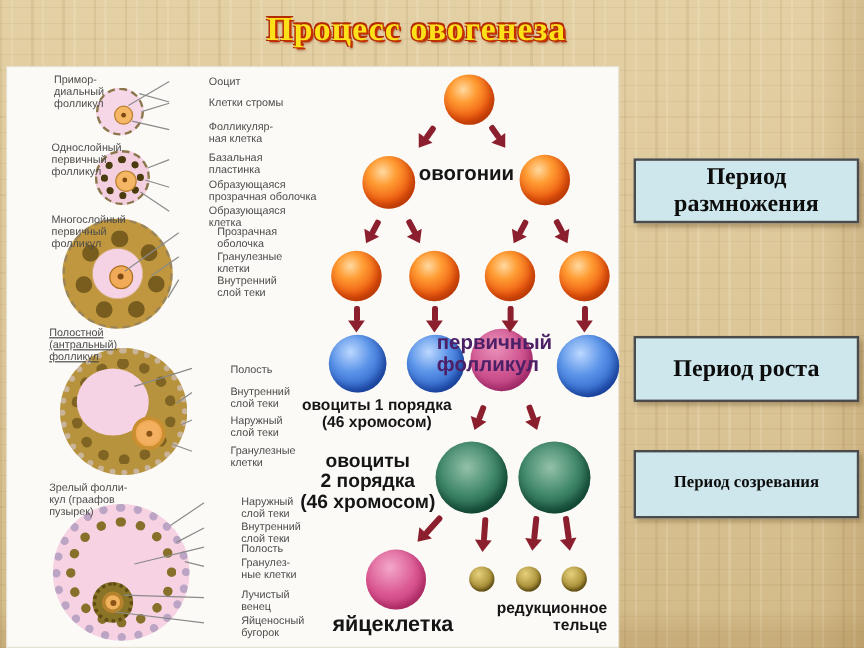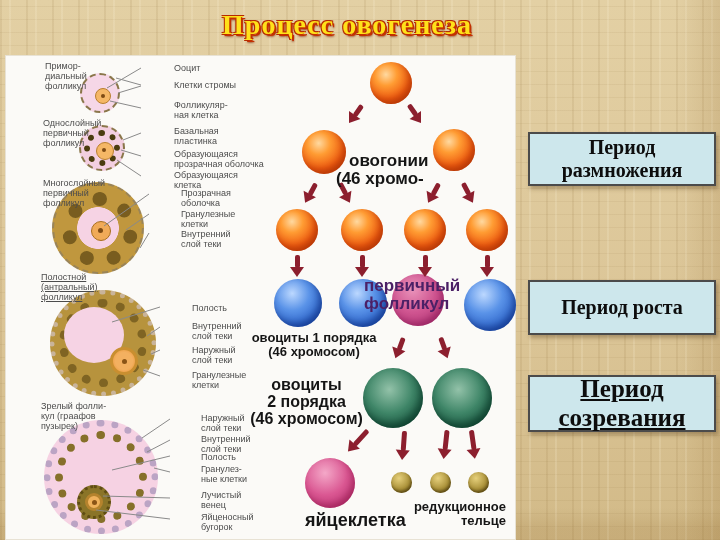--- a/index.html
+++ b/index.html
@@ -251,31 +251,30 @@
   </div>
 <div class="arrow long" style="left:438px;top:430px;transform:rotate(6deg);">
     <div class="stem"></div>
     <div class="head"></div>
   </div>
 <div class="arrow long" style="left:466px;top:430px;transform:rotate(-8deg);">
     <div class="stem"></div>
     <div class="head"></div>
   </div>
 
-<div class="big" style="left:336px;top:152px;width:104px;font-size:17px;">
+<div class="big" style="left:336px;top:136px;width:104px;font-size:17px;">
   <div style="margin-left:13px;">овогонии</div>
-  <div>(46 хромо-</div>
 </div>
 <div class="big purple-text" style="left:364px;top:277px;font-size:17px;white-space:pre-line;z-index:5;">первичный
 фолликул</div>
 <div class="big" style="left:233px;top:331px;width:162px;font-size:13px;text-align:center;white-space:pre-line;">овоциты 1 порядка
 (46 хромосом)</div>
 <div class="big" style="left:240px;top:377px;width:133px;font-size:16px;text-align:center;white-space:pre-line;">овоциты
 2 порядка
 (46 хромосом)</div>
-<div class="big" style="left:277px;top:511px;font-size:18px;margin-left:28px;">яйцеклетка</div>
+<div class="big" style="left:277px;top:511px;font-size:18px;">яйцеклетка</div>
 <div class="big" style="left:388px;top:500px;width:118px;font-size:13px;text-align:right;white-space:pre-line;">редукционное
 тельце</div>
 
 <div class="pbox" style="top:132px;height:54px;">Период
 размножения</div>
 <div class="pbox" style="top:280px;height:55px;">Период роста</div>
-<div class="pbox" style="top:375px;height:57px;font-size:25px;text-decoration:underline;">Период созревания</div>
+<div class="pbox" style="top:375px;height:57px;font-size:14px;">Период созревания</div>
 
 </body></html>

